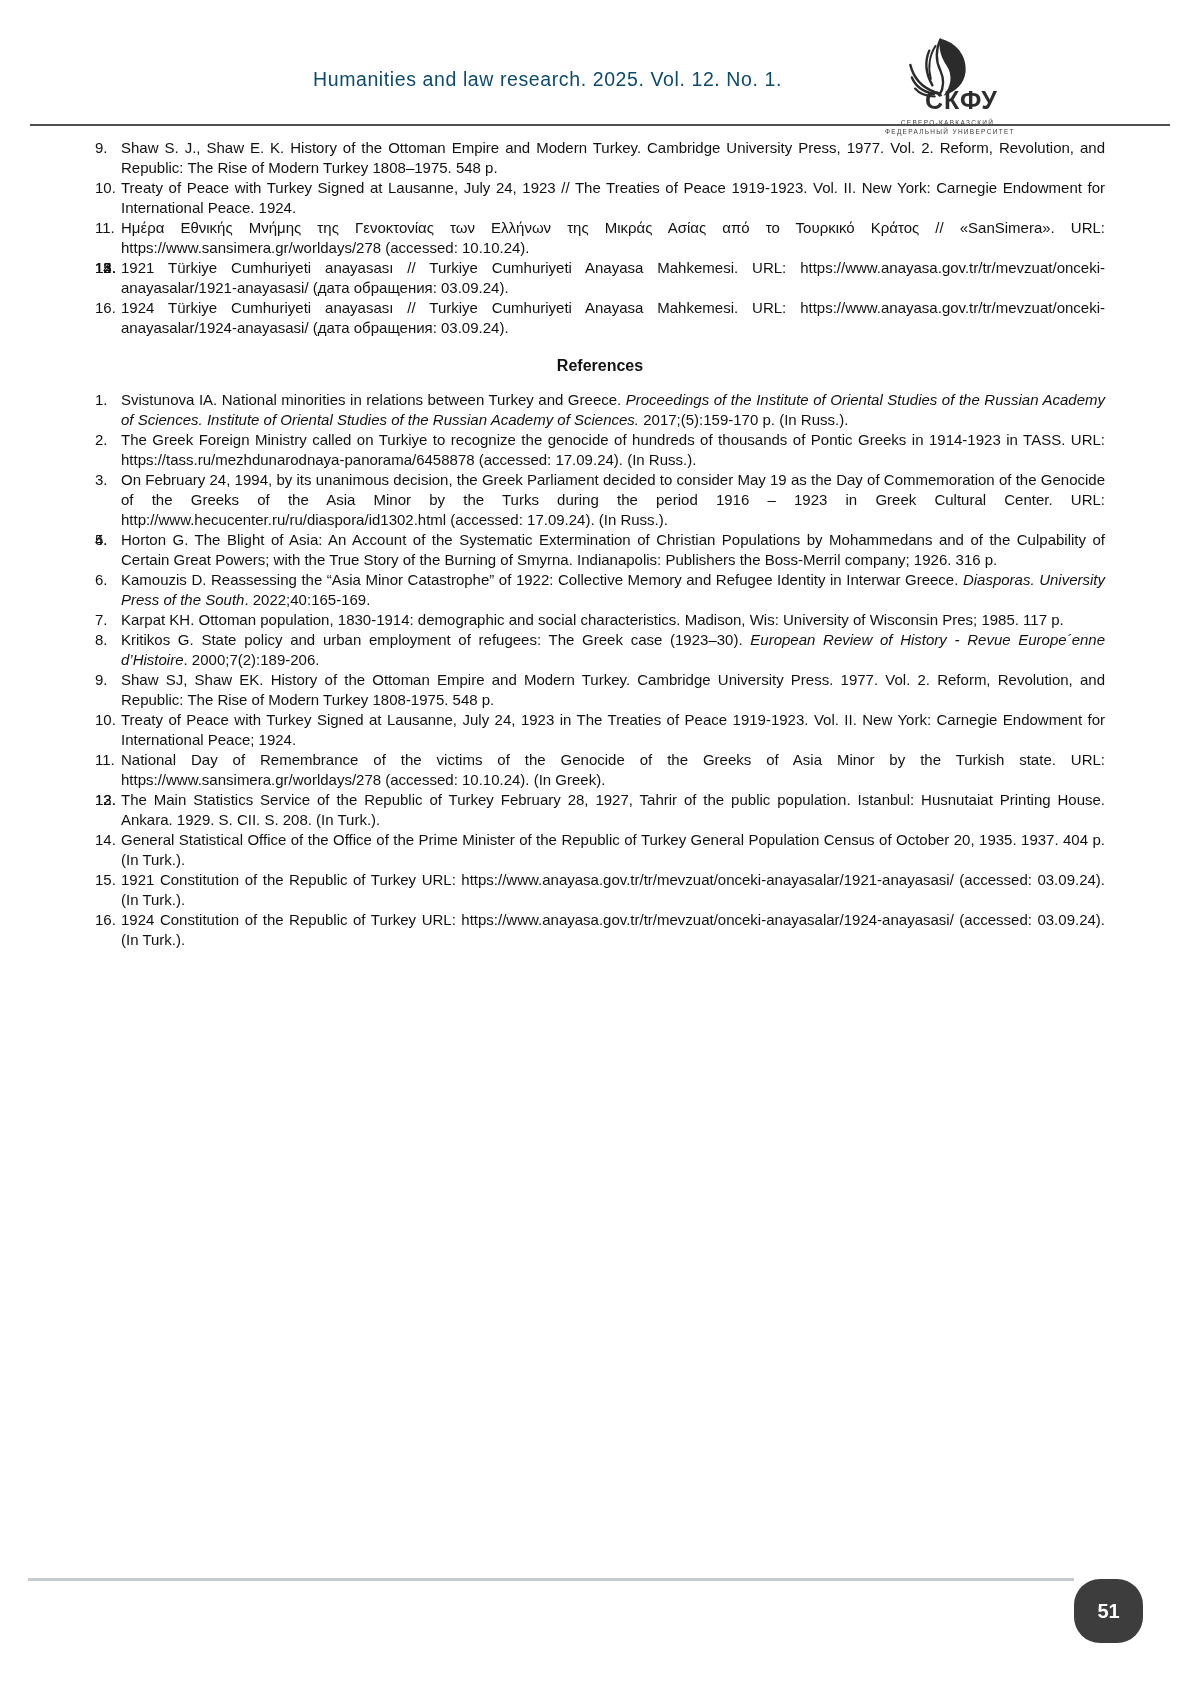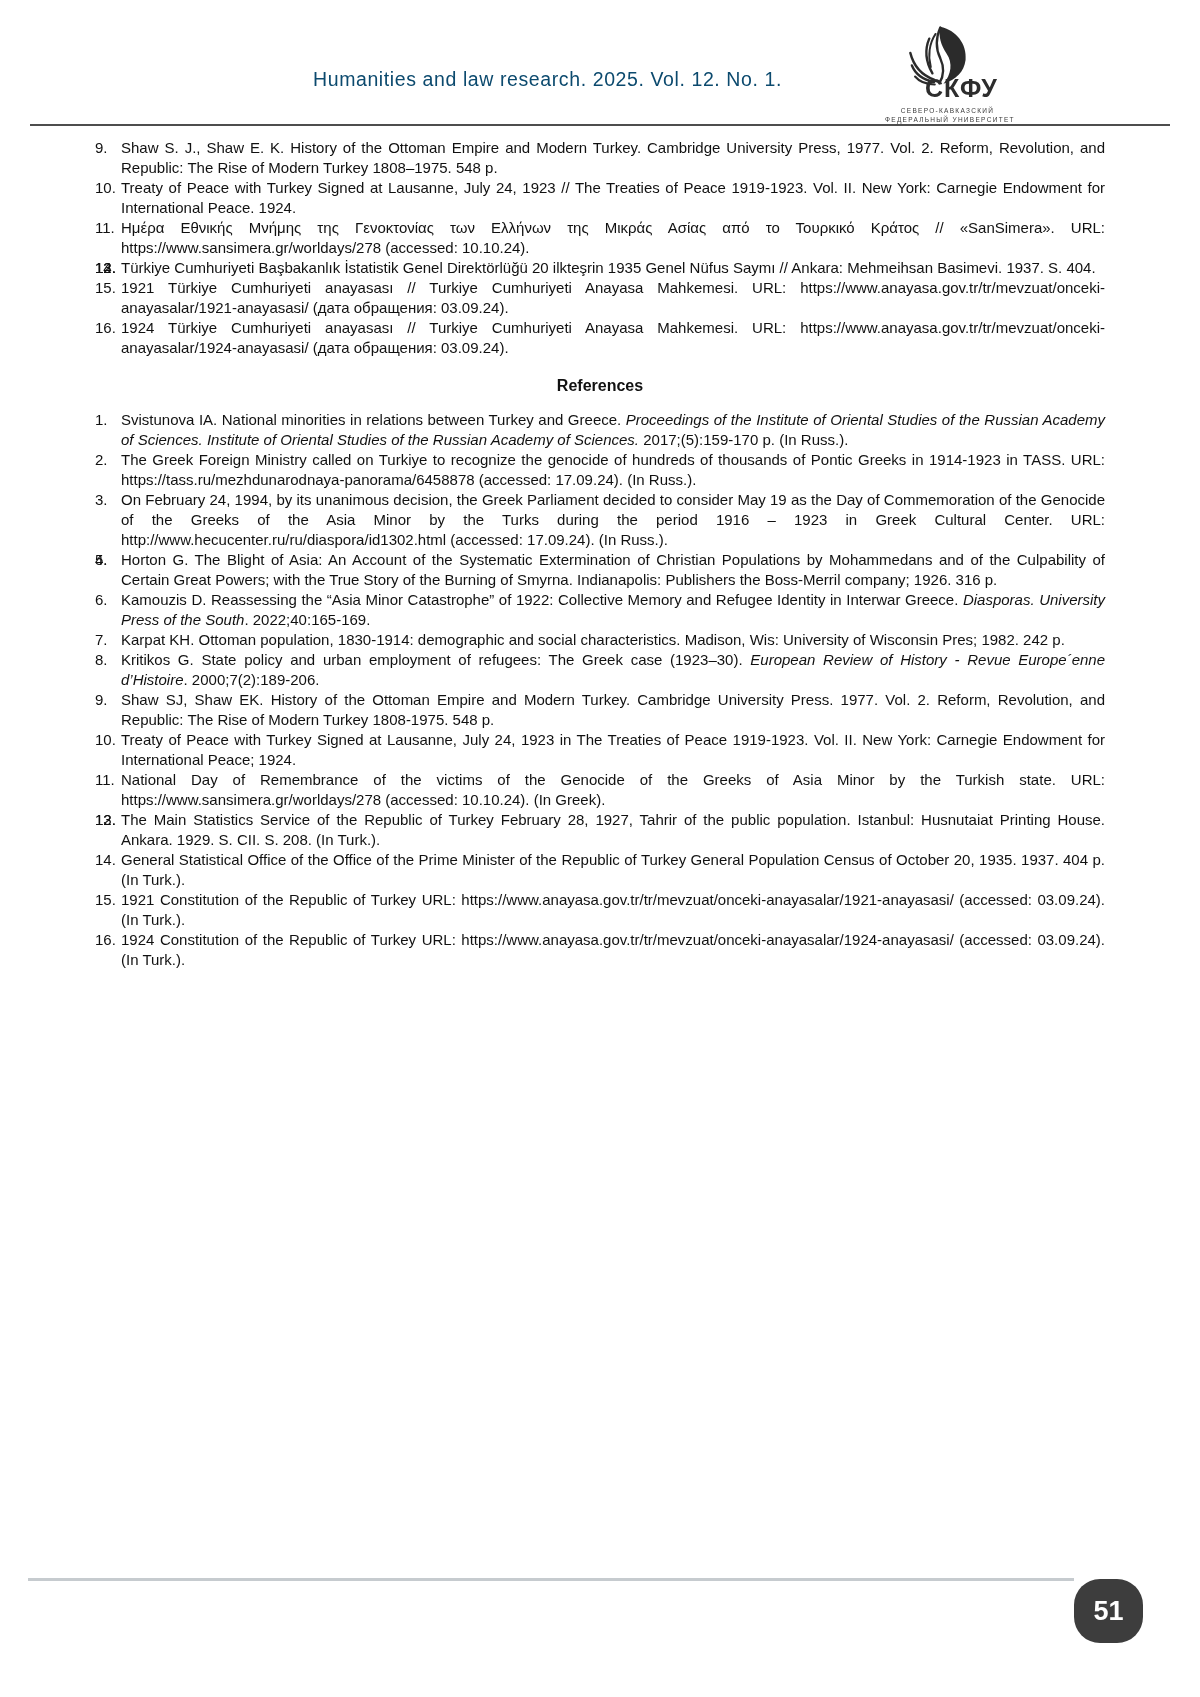--- a/index.html
+++ b/index.html
@@ -13,21 +13,21 @@
   .journal-title {
     position:absolute; left:95px; top:68px; width:905px;
     text-align:center; font-size:19.5px; letter-spacing:0.6px;
     color:#0c4a6e; white-space:nowrap;
   }
   .header-rule {
     position:absolute; left:30px; top:124px; width:1140px; height:2px;
     background:#4e4e4e;
   }
   .logo {
-    position:absolute; left:885px; top:26px; width:125px; height:92px;
+    position:absolute; left:885px; top:38px; width:125px; height:92px;
   }
   .logo svg { position:absolute; left:8px; top:0; }
   .logo-acronym {
     position:absolute; left:40px; top:48px;
     font-size:25px; font-weight:bold; letter-spacing:1px; color:#2d2d2d;
   }
   .logo-line1, .logo-line2 {
     position:absolute; left:0; width:100%; text-align:center;
     font-size:6.5px; letter-spacing:1.3px; color:#3a3a3a; white-space:nowrap;
   }
@@ -50,21 +50,21 @@
   }
   
   .footer-rule {
     position:absolute; left:28px; top:1578px; width:1046px; height:3px;
     background:#c6cbcf;
   }
   .page-number-box {
     position:absolute; left:1074px; top:1579px; width:69px; height:64px;
     background:#3d3d3d; color:#ffffff;
     display:flex; align-items:center; justify-content:center;
-    font-size:27px; font-weight:bold;border-radius:26px;
+    font-size:20px; font-weight:bold;border-radius:26px;
   }
 </style>
 </head>
 <body>
 
 <div class="journal-title">Humanities and law research. 2025. Vol. 12. No. 1.</div>
 
 <div class="logo">
   <svg width="82" height="60" viewBox="0 0 100 76" xmlns="http://www.w3.org/2000/svg">
     <path d="M58 1 C78 5 92 23 90 43 C88 58 78 68 62 73 C72 61 74 47 66 35 C59 25 55 12 58 1 Z" fill="#2b2b2b"></path>
@@ -83,35 +83,35 @@
 <div class="header-rule"></div>
 
 <div class="content">
 
   <div class="ref-list">
       <div class="ref-item"><span class="ref-num">9.</span><span>Shaw S. J., Shaw E. K. History of the Ottoman Empire and Modern Turkey. Cambridge University Press, 1977. Vol. 2. Reform, Revolution, and Republic: The Rise of Modern Turkey 1808–1975. 548 p.</span></div>
       <div class="ref-item"><span class="ref-num">10.</span><span>Treaty of Peace with Turkey Signed at Lausanne, July 24, 1923 // The Treaties of Peace 1919-1923. Vol. II. New York: Carnegie Endowment for International Peace. 1924.</span></div>
       <div class="ref-item"><span class="ref-num">11.</span><span>Ημέρα Εθνικής Μνήμης της Γενοκτονίας των Ελλήνων της Μικράς Ασίας από το Τουρκικό Κράτος // «SanSimera». URL: https://www.sansimera.gr/worldays/278 (accessed: 10.10.24).</span></div>
       <div class="ref-item"><span class="ref-num">12.</span></div>
       <div class="ref-item"><span class="ref-num">13.</span></div>
-      <div class="ref-item"><span class="ref-num">14.</span><span>Türkiye Cumhuriyeti Başbakanlık İstatistik Genel Direktörlüğü 20 ilkteşrin 1935 Genel Nüfus Saymı // Ankara: Mehmeihsan Basimevi. 1937. S. 404.</span></div>
+      <div class="ref-item"><span class="ref-num">14.</span></div>
       <div class="ref-item"><span class="ref-num">15.</span><span>1921 Türkiye Cumhuriyeti anayasası // Turkiye Cumhuriyeti Anayasa Mahkemesi. URL: https://www.anayasa.gov.tr/tr/mevzuat/onceki-anayasalar/1921-anayasasi/ (дата обращения: 03.09.24).</span></div>
       <div class="ref-item"><span class="ref-num">16.</span><span>1924 Türkiye Cumhuriyeti anayasası // Turkiye Cumhuriyeti Anayasa Mahkemesi. URL: https://www.anayasa.gov.tr/tr/mevzuat/onceki-anayasalar/1924-anayasasi/ (дата обращения: 03.09.24).</span></div>
     </div>
 
   <div class="references-heading">References</div>
 
   <div class="ref-list">
       <div class="ref-item"><span class="ref-num">1.</span><span>Svistunova IA. National minorities in relations between Turkey and Greece. <span class="it">Proceedings of the Institute of Oriental Studies of the Russian Academy of Sciences. Institute of Oriental Studies of the Russian Academy of Sciences.</span> 2017;(5):159-170 p. (In Russ.).</span></div>
       <div class="ref-item"><span class="ref-num">2.</span><span>The Greek Foreign Ministry called on Turkiye to recognize the genocide of hundreds of thousands of Pontic Greeks in 1914-1923 in TASS. URL: https://tass.ru/mezhdunarodnaya-panorama/6458878 (accessed: 17.09.24). (In Russ.).</span></div>
       <div class="ref-item"><span class="ref-num">3.</span><span>On February 24, 1994, by its unanimous decision, the Greek Parliament decided to consider May 19 as the Day of Commemoration of the Genocide of the Greeks of the Asia Minor by the Turks during the period 1916 – 1923 in Greek Cultural Center. URL: http://www.hecucenter.ru/ru/diaspora/id1302.html (accessed: 17.09.24). (In Russ.).</span></div>
       <div class="ref-item"><span class="ref-num">4.</span></div>
       <div class="ref-item"><span class="ref-num">5.</span><span>Horton G. The Blight of Asia: An Account of the Systematic Extermination of Christian Populations by Mohammedans and of the Culpability of Certain Great Powers; with the True Story of the Burning of Smyrna. Indianapolis: Publishers the Boss-Merril company; 1926. 316 p.</span></div>
       <div class="ref-item"><span class="ref-num">6.</span><span>Kamouzis D. Reassessing the “Asia Minor Catastrophe” of 1922: Collective Memory and Refugee Identity in Interwar Greece. <span class="it">Diasporas. University Press of the South</span>. 2022;40:165-169.</span></div>
-      <div class="ref-item"><span class="ref-num">7.</span><span>Karpat KH. Ottoman population, 1830-1914: demographic and social characteristics. Madison, Wis: University of Wisconsin Pres; 1982. 242 p.</span></div>
+      <div class="ref-item"><span class="ref-num">7.</span><span>Karpat KH. Ottoman population, 1830-1914: demographic and social characteristics. Madison, Wis: University of Wisconsin Pres; 1985. 117 p.</span></div>
       <div class="ref-item"><span class="ref-num">8.</span><span>Kritikos G. State policy and urban employment of refugees: The Greek case (1923–30). <span class="it">European Review of History - Revue Europe´enne d’Histoire</span>. 2000;7(2):189-206.</span></div>
       <div class="ref-item"><span class="ref-num">9.</span><span>Shaw SJ, Shaw EK. History of the Ottoman Empire and Modern Turkey. Cambridge University Press. 1977. Vol. 2. Reform, Revolution, and Republic: The Rise of Modern Turkey 1808-1975. 548 p.</span></div>
       <div class="ref-item"><span class="ref-num">10.</span><span>Treaty of Peace with Turkey Signed at Lausanne, July 24, 1923 in The Treaties of Peace 1919-1923. Vol. II. New York: Carnegie Endowment for International Peace; 1924.</span></div>
       <div class="ref-item"><span class="ref-num">11.</span><span>National Day of Remembrance of the victims of the Genocide of the Greeks of Asia Minor by the Turkish state. URL: https://www.sansimera.gr/worldays/278 (accessed: 10.10.24). (In Greek).</span></div>
       <div class="ref-item"><span class="ref-num">12.</span></div>
       <div class="ref-item"><span class="ref-num">13.</span><span>The Main Statistics Service of the Republic of Turkey February 28, 1927, Tahrir of the public population. Istanbul: Husnutaiat Printing House. Ankara. 1929. S. CII. S. 208. (In Turk.).</span></div>
       <div class="ref-item"><span class="ref-num">14.</span><span>General Statistical Office of the Office of the Prime Minister of the Republic of Turkey General Population Census of October 20, 1935. 1937. 404 p. (In Turk.).</span></div>
       <div class="ref-item"><span class="ref-num">15.</span><span>1921 Constitution of the Republic of Turkey URL: https://www.anayasa.gov.tr/tr/mevzuat/onceki-anayasalar/1921-anayasasi/ (accessed: 03.09.24). (In Turk.).</span></div>
       <div class="ref-item"><span class="ref-num">16.</span><span>1924 Constitution of the Republic of Turkey URL: https://www.anayasa.gov.tr/tr/mevzuat/onceki-anayasalar/1924-anayasasi/ (accessed: 03.09.24). (In Turk.).</span></div>
     </div>

